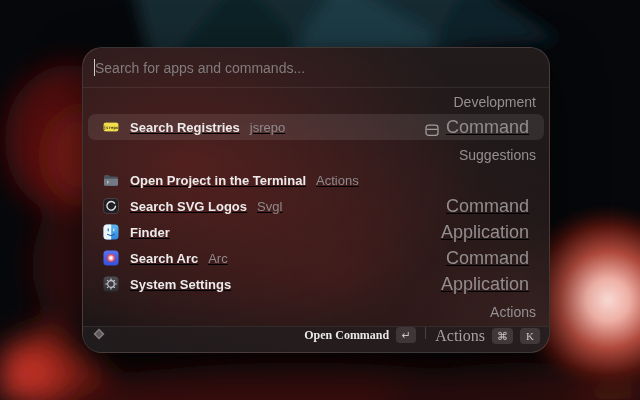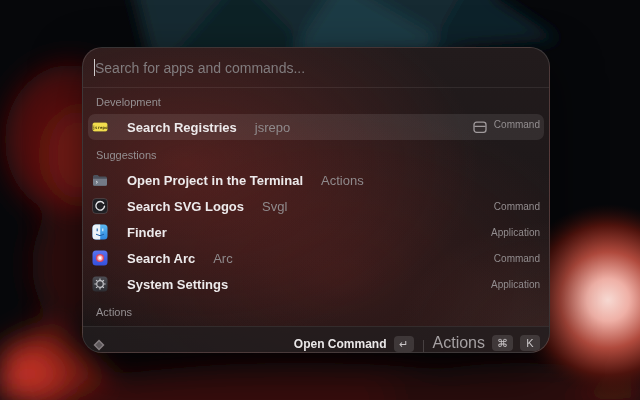--- a/index.html
+++ b/index.html
@@ -29,38 +29,40 @@
   }
   .searchbar input{
     width:100%;background:transparent;border:none;outline:none;
     font-family:"Liberation Sans",sans-serif;font-size:14px;color:#ece9ea;
     padding:0;
   }
   .searchbar input::placeholder{color:#817c7e;}
   .caret{position:absolute;left:11px;top:11px;width:1px;height:17px;background:#d9d6d7;opacity:.95;}
   .list{flex:1;padding:2px 5px 0;overflow:hidden;position:relative;}
   .sec-header{
-    padding:9px 8px 5px;font-size:11px;font-weight:500;color:#948f91;line-height:13px;
+    padding:9px 8px 5px;font-size:14px;font-weight:500;color:#948f91;line-height:13px;text-align:right;
   }
   .sec-header.first{padding-top:6px;}
   .row{
-    display:flex;align-items:center;height:26px;padding:0 4px;border-radius:7px;
-    gap:8px;
+    display:flex;align-items:center;height:26px;padding:0 15px;border-radius:7px;
+    gap:0;
+    text-decoration:underline;
   }
   .row.selected{background:rgba(255,255,255,0.09);}
   .ricon{flex:none;width:16px;height:16px;margin-right:11px;display:flex;align-items:center;justify-content:center;}
   .ricon svg{display:block;}
   .title{font-size:13px;font-weight:600;color:#edeaeb;white-space:nowrap;}
   .subtitle{font-size:13px;color:#8f8a8c;margin-left:10px;white-space:nowrap;}
-  .accessory{margin-left:auto;display:flex;align-items:flex-start;gap:6px;font-size:10px;color:#928d8f;white-space:nowrap;}
+  .accessory{margin-left:auto;display:flex;align-items:flex-end;gap:6px;font-size:18px;color:#928d8f;white-space:nowrap;}
   
   .footer{
-    flex:none;height:25px;display:flex;align-items:flex-end;gap:7px;
+    flex:none;height:25px;display:flex;align-items:flex-start;gap:7px;
     padding:0 9px;background:rgba(34,30,31,0.78);
     border-top:1px solid rgba(255,255,255,0.07);
+    font-family:Liberation Serif, serif;
   }
   .footer .spacer{flex:1;}
   .f-action{display:flex;align-items:center;gap:7px;cursor:default;}
   .f-primary{font-size:12px;font-weight:700;color:#eae7e8;}
   .f-label{font-size:16px;color:#a5a0a2;}
   .kbd{
     display:inline-flex;align-items:center;justify-content:center;
     min-width:10px;height:16px;padding:0 5px;border-radius:4px;
     background:rgba(255,255,255,0.12);color:#c9c5c7;font-size:11px;line-height:16px;
   }

